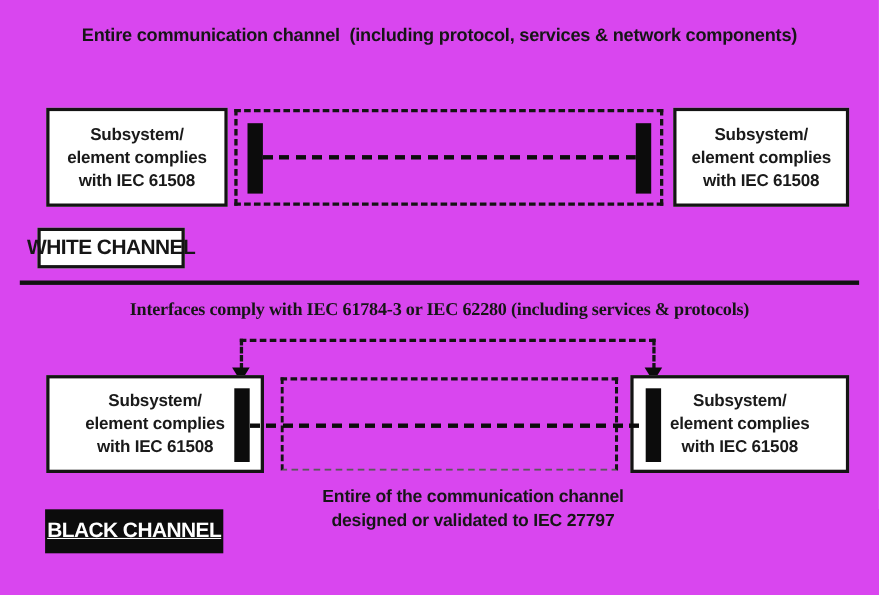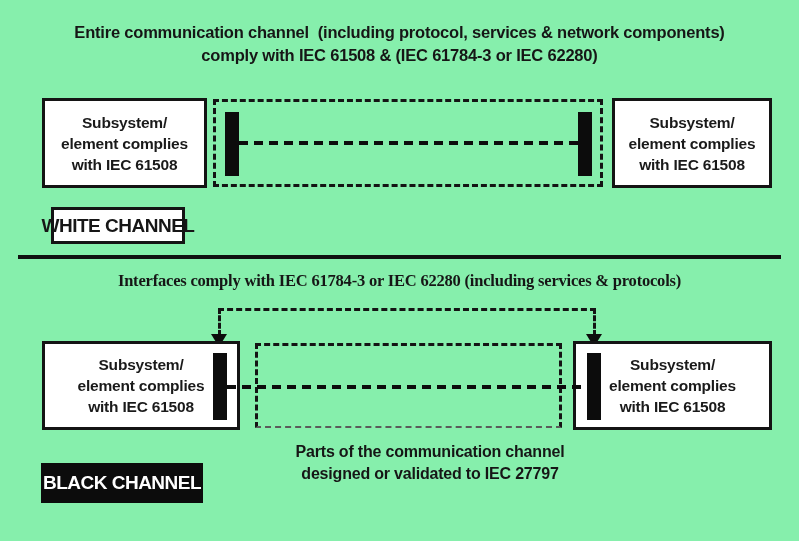--- a/index.html
+++ b/index.html
@@ -1,17 +1,17 @@
 <!DOCTYPE html>
 <html><head>
 <meta charset="utf-8">
 <style>
   html,body{margin:0;padding:0;background:#fff;}
   #canvas{
-    position:relative;width:799px;height:541px;background:#86efac;overflow:hidden;
+    position:relative;width:799px;height:541px;background:#d946ef;overflow:hidden;
     font-family:"Liberation Sans","DejaVu Sans",sans-serif;color:#1a1a1a;
   }
   .abs{position:absolute;}
   
   .sec-title{
     left:0;width:799px;text-align:center;font-weight:bold;font-size:16.5px;
     line-height:23px;letter-spacing:-0.2px;color:#161616;
   }
   .sec-title .tl{display:block;white-space:pre-wrap;}
   
@@ -26,21 +26,21 @@
   
   .ibar{background:#0c0c0c;width:14px;}
   
   .dline{height:4px;background:repeating-linear-gradient(90deg,#0c0c0c 0 9px,transparent 9px 15px);}
   
   .chlabel{
     box-sizing:border-box;display:flex;align-items:center;justify-content:center;
     font-weight:bold;font-size:19px;letter-spacing:-0.5px;white-space:nowrap;
   }
   .chlabel.white{border:3px solid #141414;background:#ffffff;color:#161616;}
-  .chlabel.black{background:#0c0c0c;color:#ffffff;}
+  .chlabel.black{background:#0c0c0c;color:#ffffff;text-decoration:underline;}
   
   .divider{background:#111111;}
   
   .bracket{
     box-sizing:border-box;
     border-top:3px dashed #141414;border-left:3px dashed #141414;border-right:3px dashed #141414;
   }
   .arrow-down{
     width:0;height:0;border-left:8px solid transparent;border-right:8px solid transparent;
     border-top:13px solid #0c0c0c;
@@ -53,42 +53,41 @@
   .caption .cl{display:block;}
   .u{border-bottom:2px solid #444444;}
 </style>
 </head>
 <body>
 
 <div id="canvas">
 
   <div class="abs sec-title" style="top:21px;">
     <span class="tl">Entire communication channel  (including protocol, services &amp; network components)</span>
-    <span class="tl">comply with IEC 61508 &amp; (IEC 61784-3 or IEC 62280)</span>
   </div>
 
   <div class="abs sysbox" style="left:42px;top:98px;width:165px;height:90px;">
     <span>Subsystem/</span>
     <span>element complies</span>
     <span>with IEC 61508</span>
   </div>
 
   <div class="abs dashbox" style="left:213px;top:99px;width:390px;height:88px;"></div>
 
   <div class="abs ibar" style="left:225px;top:112px;height:64px;"></div>
   <div class="abs ibar" style="left:578px;top:112px;height:64px;"></div>
   <div class="abs dline" style="left:239px;top:141px;width:339px;"></div>
 
   <div class="abs sysbox" style="left:612px;top:98px;width:160px;height:90px;">
     <span>Subsystem/</span>
     <span>element complies</span>
     <span>with IEC 61508</span>
   </div>
 
-  <div class="abs chlabel white" style="left:51px;top:207px;width:134px;height:37px;">
+  <div class="abs chlabel white" style="left:34px;top:207px;width:134px;height:37px;">
     <span>WHITE CHANNEL</span>
   </div>
 
   <div class="abs divider" style="left:18px;top:255px;width:763px;height:4px;"></div>
 
   <div class="abs sec-title" style="top:269px;font-family:Liberation Serif, serif;">
     <span class="tl">Interfaces comply with IEC 61784-3 or IEC 62280 (including services &amp; protocols)</span>
   </div>
 
   <div class="abs bracket" style="left:218px;top:308px;width:378px;height:28px;"></div>
@@ -107,21 +106,21 @@
     <span>with IEC 61508</span>
   </div>
 
   <div class="abs dashbox dashbox-thinbottom" style="left:255px;top:343px;width:307px;height:85px;"></div>
 
   <div class="abs ibar" style="left:213px;top:353px;height:67px;"></div>
   <div class="abs ibar" style="left:587px;top:353px;height:67px;"></div>
   <div class="abs dline" style="left:227px;top:385px;width:360px;"></div>
 
   <div class="abs caption" style="left:230px;top:441px;width:400px;">
-    <span class="cl">Parts of the communication channel</span>
+    <span class="cl">Entire of the communication channel</span>
     <span class="cl">designed or validated to IEC 27797</span>
   </div>
 
   <div class="abs chlabel black" style="left:41px;top:463px;width:162px;height:40px;">
     <span>BLACK CHANNEL</span>
   </div>
 
 </div>
 
 </body></html>

